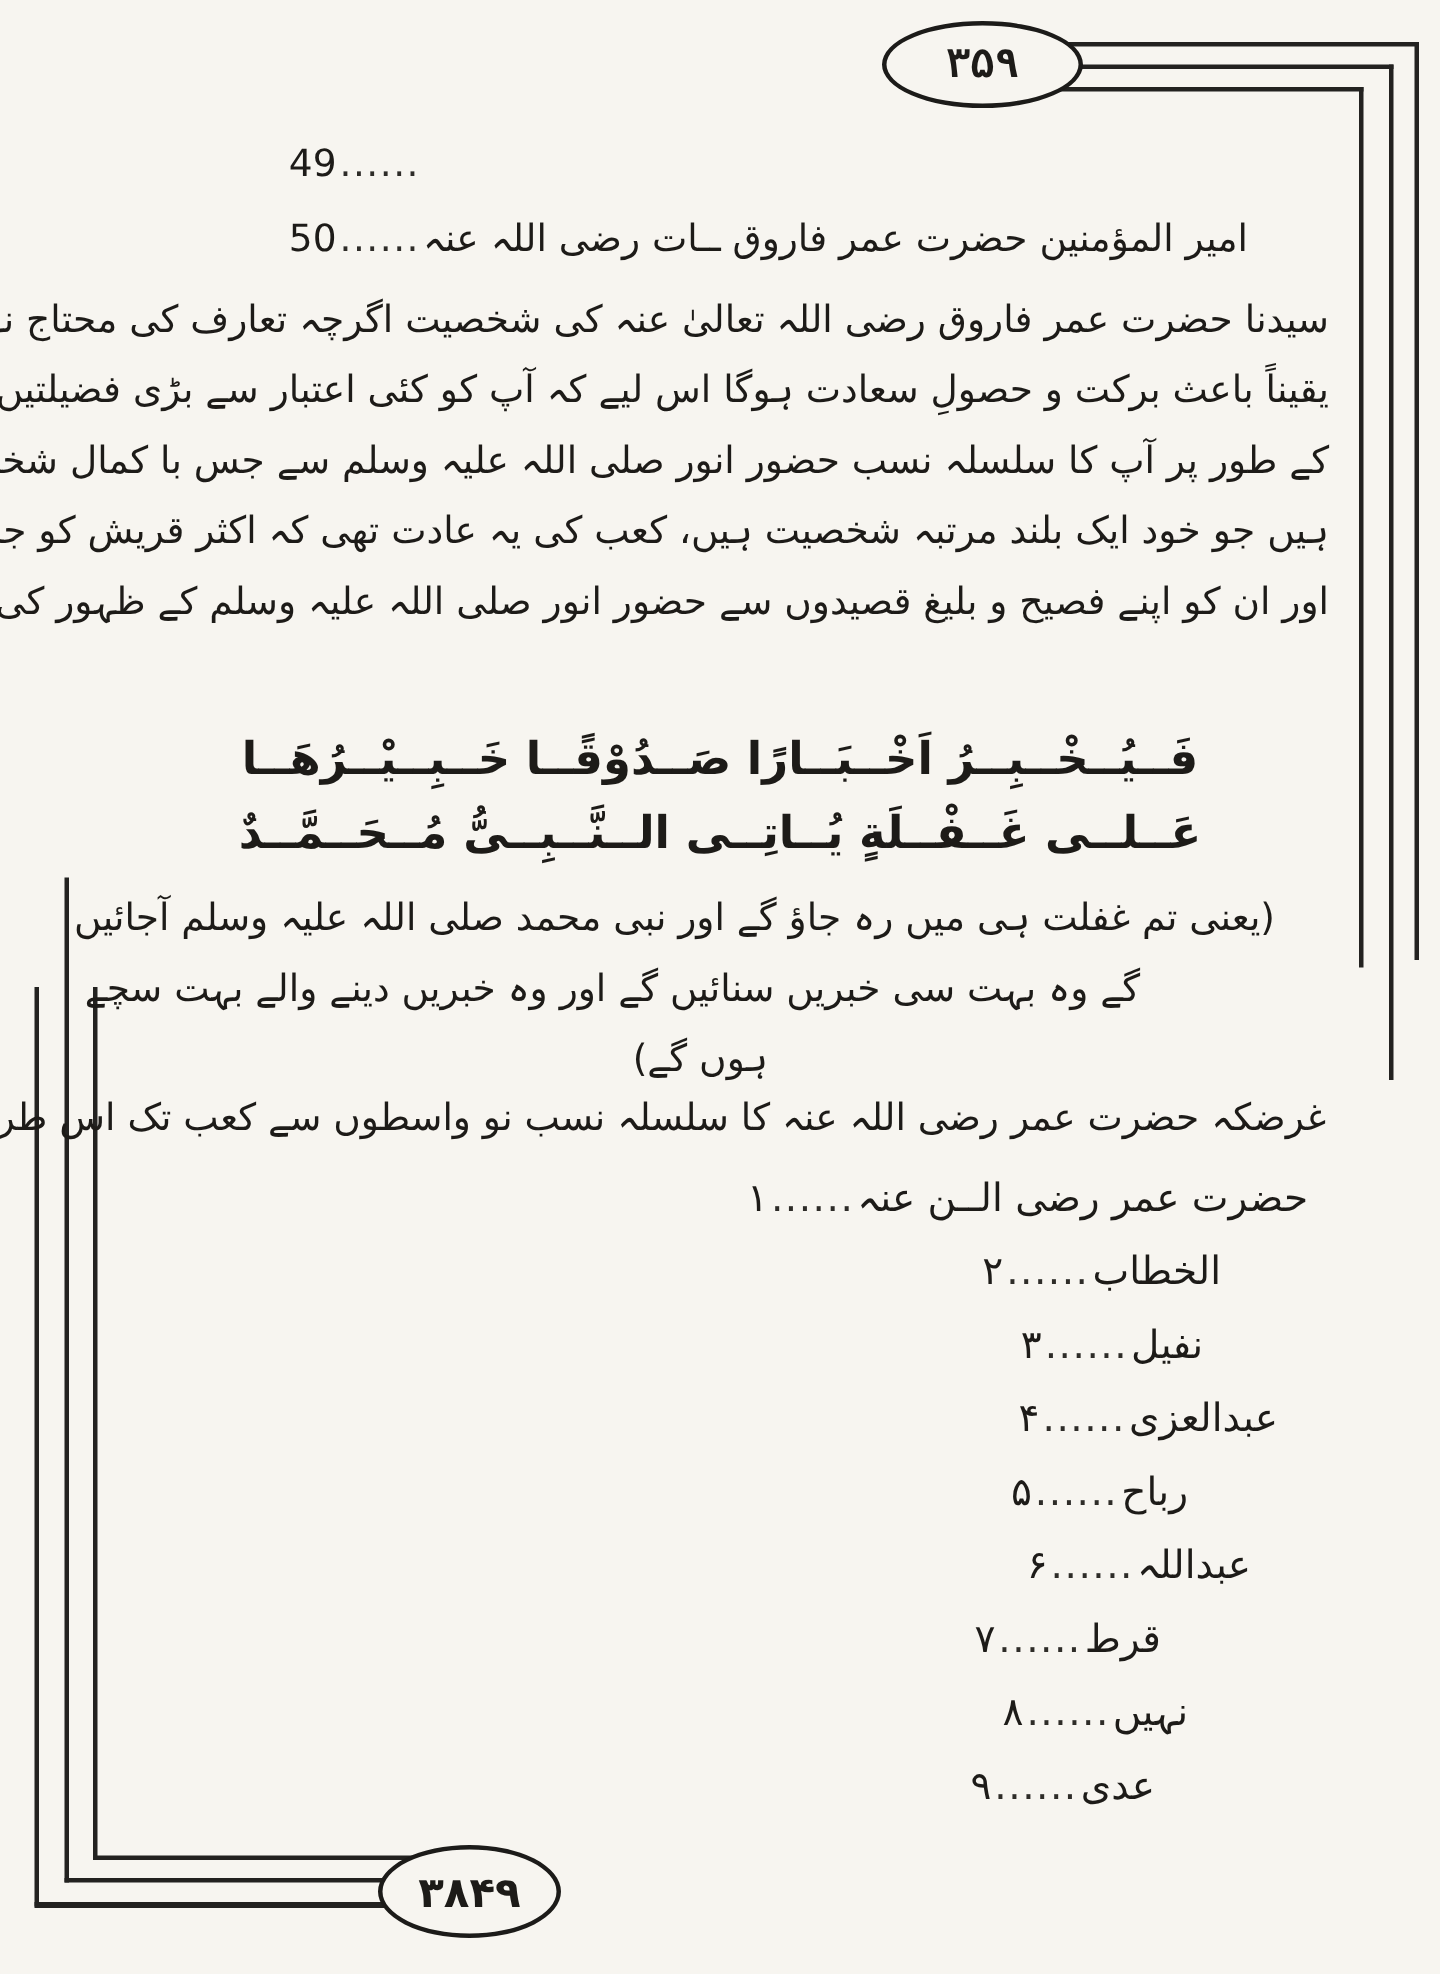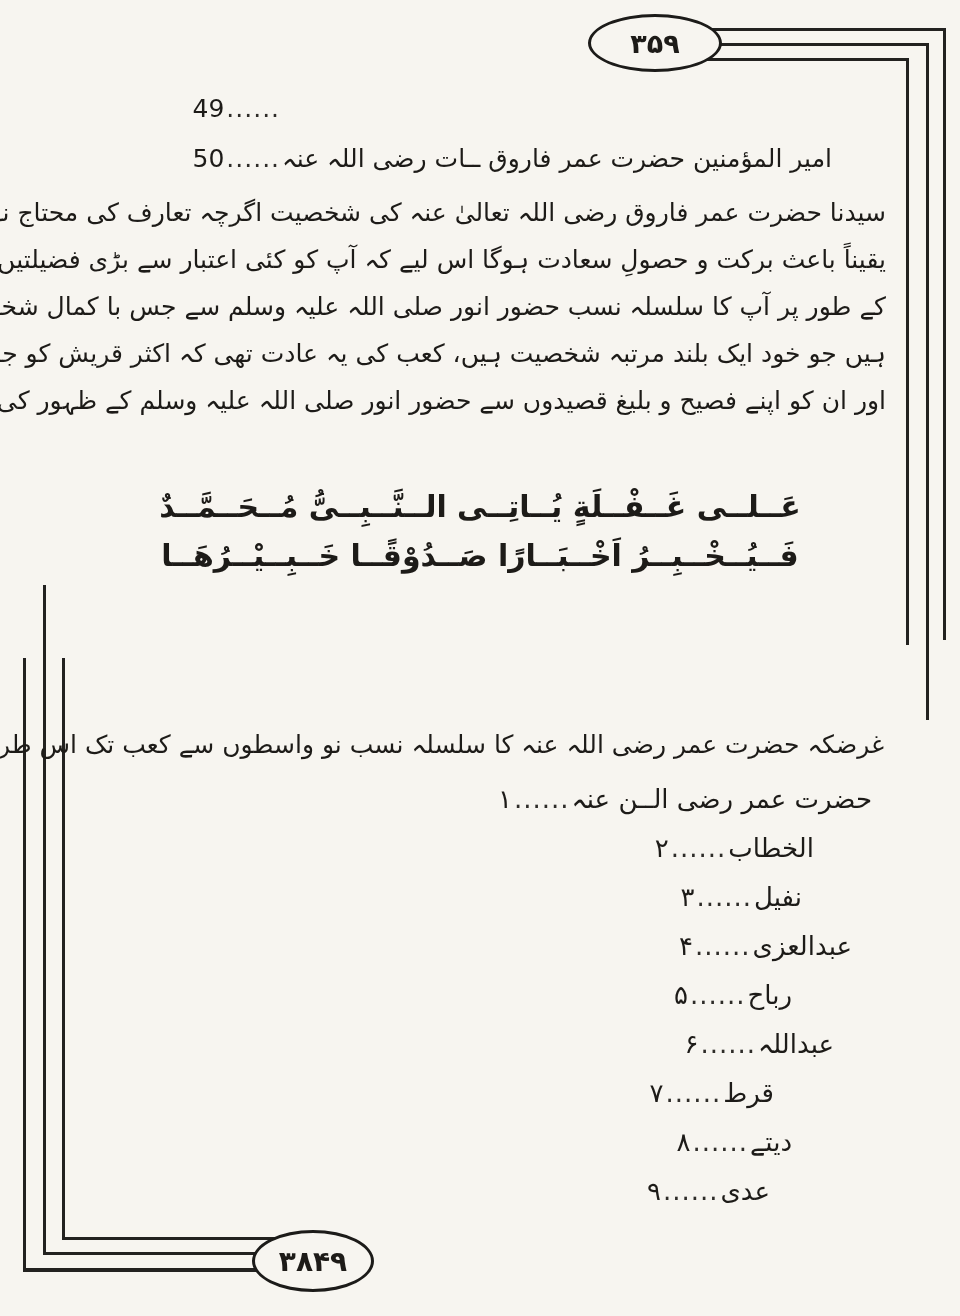--- a/index.html
+++ b/index.html
@@ -29,21 +29,21 @@
   .hl.b-inner{top:1237px;left:62px;width:240px;}
   .hl.b-mid  {top:1252px;left:43px;width:260px;}
   .hl.b-outer{top:1268px;left:23px;width:290px;height:4px;}
 
   
   .badge{
     position:absolute;border:3px solid #1c1b19;border-radius:50%;
     background:#f7f5f0;display:flex;align-items:center;justify-content:center;
     font-weight:bold;z-index:3;
   }
-  .badge.top{left:588px;top:14px;width:128px;height:52px;font-size:27px;}
+  .badge.top{left:588px;top:14px;width:128px;height:52px;font-size:27px;font-family:Liberation Mono, monospace;}
   .badge.bottom{left:252px;top:1230px;width:116px;height:56px;font-size:28px;letter-spacing:2px;}
 
   
   .row{display:flex;align-items:baseline;justify-content:flex-start;}
   .dots{letter-spacing:1px;opacity:.92;padding:0 2px;}
 
   .index{position:absolute;top:84px;right:128px;font-size:25px;line-height:50px;}
   .index .row{justify-content:flex-end;}
   .index .row{direction:rtl;}
 
@@ -108,24 +108,29 @@
 
   <div class="para" dir="rtl">
     <div class="pline">سیدنا حضرت عمر فاروق رضی اللہ تعالیٰ عنہ کی شخصیت اگرچہ تعارف کی محتاج نہیں لیکن آپ کا تذکرہ</div>
     <div class="pline">یقیناً باعث برکت و حصولِ سعادت ہوگا اس لیے کہ آپ کو کئی اعتبار سے بڑی فضیلتیں حاصل ہیں۔ مثال</div>
     <div class="pline">کے طور پر آپ کا سلسلہ نسب حضور انور صلی اللہ علیہ وسلم سے جس با کمال شخصیت پر ملتا ہے وہ کعب بن لوی</div>
     <div class="pline">ہیں جو خود ایک بلند مرتبہ شخصیت ہیں، کعب کی یہ عادت تھی کہ اکثر قریش کو جمع کر کے وعظ و نصیحت کیا کرتے</div>
     <div class="pline">اور ان کو اپنے فصیح و بلیغ قصیدوں سے حضور انور صلی اللہ علیہ وسلم کے ظہور کی خبریں دیتے اور مشتاق بناتے</div>
   </div>
 
   <div class="couplet" dir="rtl">
+    <div>فَــيُــخْــبِــرُ اَخْــبَــارًا صَــدُوْقًــا خَــبِــيْــرُهَــا</div>
     <div>عَــلــى غَــفْــلَةٍ يُــاتِــى الــنَّــبِــىُّ مُــحَــمَّــدٌ</div>
-    <div>فَــيُــخْــبِــرُ اَخْــبَــارًا صَــدُوْقًــا خَــبِــيْــرُهَــا</div>
   </div>
 
+  <div class="trans" dir="rtl">
+    <div class="t0">(یعنی تم غفلت ہی میں رہ جاؤ گے اور نبی محمد صلی اللہ علیہ وسلم آجائیں</div>
+    <div class="t1">گے وہ بہت سی خبریں سنائیں گے اور وہ خبریں دینے والے بہت سچے</div>
+    <div class="t2">ہوں گے)</div>
+  </div>
 
   <div class="lead" dir="rtl">غرضکہ حضرت عمر رضی اللہ عنہ کا سلسلہ نسب نو واسطوں سے کعب تک اس طرح پہنچتا ہے:</div>
 
   <div class="glist" dir="rtl">
     <div class="row g1">
       <span>حضرت عمر رضی الــن عنہ</span>
         <span class="dots">......</span>
         <span>۱</span>
     </div>
     <div class="row g2">
@@ -152,21 +157,21 @@
       <span>عبداللہ</span>
         <span class="dots">......</span>
         <span>۶</span>
     </div>
     <div class="row g7">
       <span>قرط</span>
         <span class="dots">......</span>
         <span>۷</span>
     </div>
     <div class="row g8">
-      <span>دیتے</span>
+      <span>نہیں</span>
         <span class="dots">......</span>
         <span>۸</span>
     </div>
     <div class="row g9">
       <span>عدی</span>
         <span class="dots">......</span>
         <span>۹</span>
     </div>
   </div>
 

